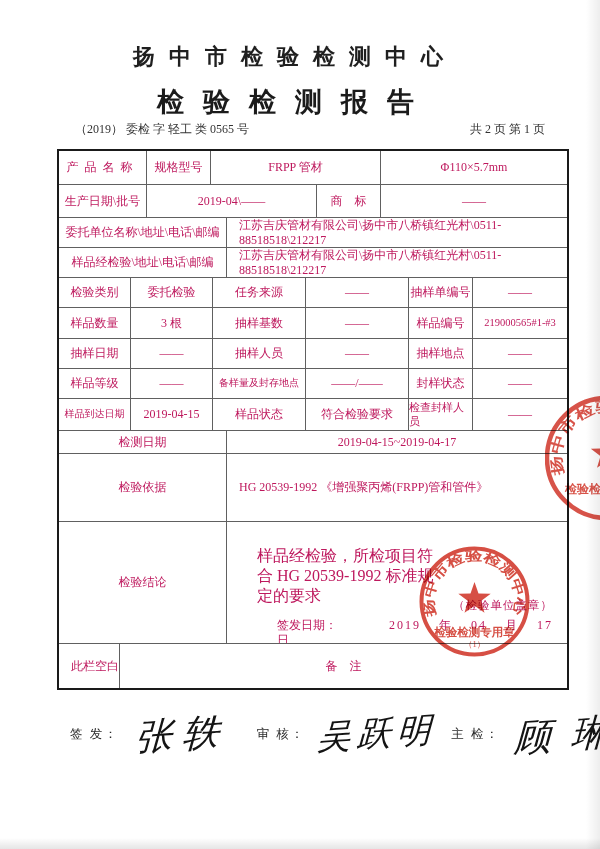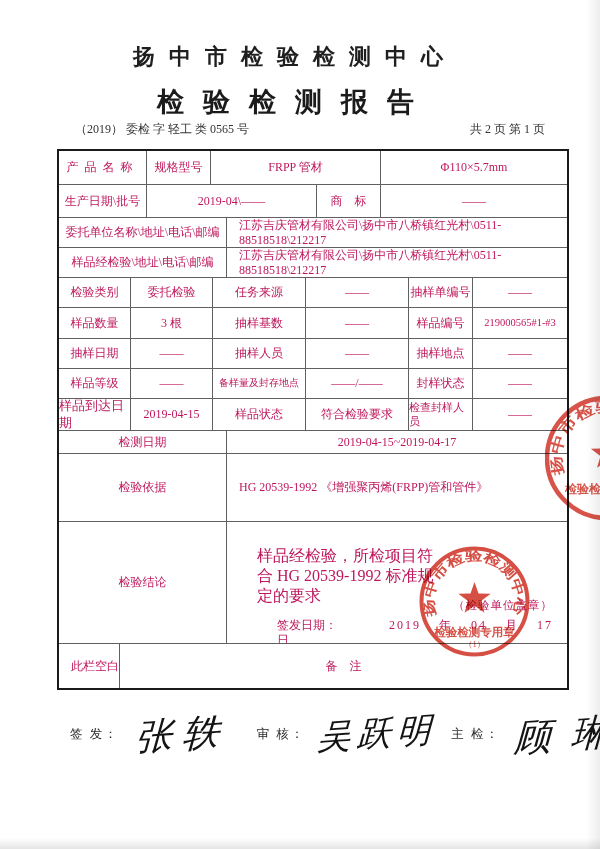--- a/index.html
+++ b/index.html
@@ -122,21 +122,21 @@
     <div class="tr" style="height:30px">
       <div class="td c1">样品等级</div>
       <div class="td c2">——</div>
       <div class="td c3" style="font-size:10px">备样量及封存地点</div>
       <div class="td c4">——/——</div>
       <div class="td c5">封样状态</div>
       <div class="td">——</div>
     </div>
 
     <div class="tr" style="height:32px">
-      <div class="td c1" style="font-size:13px">样品到达日期</div>
+      <div class="td c1" style="font-size:10px">样品到达日期</div>
       <div class="td c2">2019-04-15</div>
       <div class="td c3">样品状态</div>
       <div class="td c4">符合检验要求</div>
       <div class="td c5" style="font-size:11px">检查封样人员</div>
       <div class="td">——</div>
     </div>
 
     <div class="tr" style="height:23px">
       <div class="td b1">检测日期</div>
       <div class="td">2019-04-15~2019-04-17</div>

